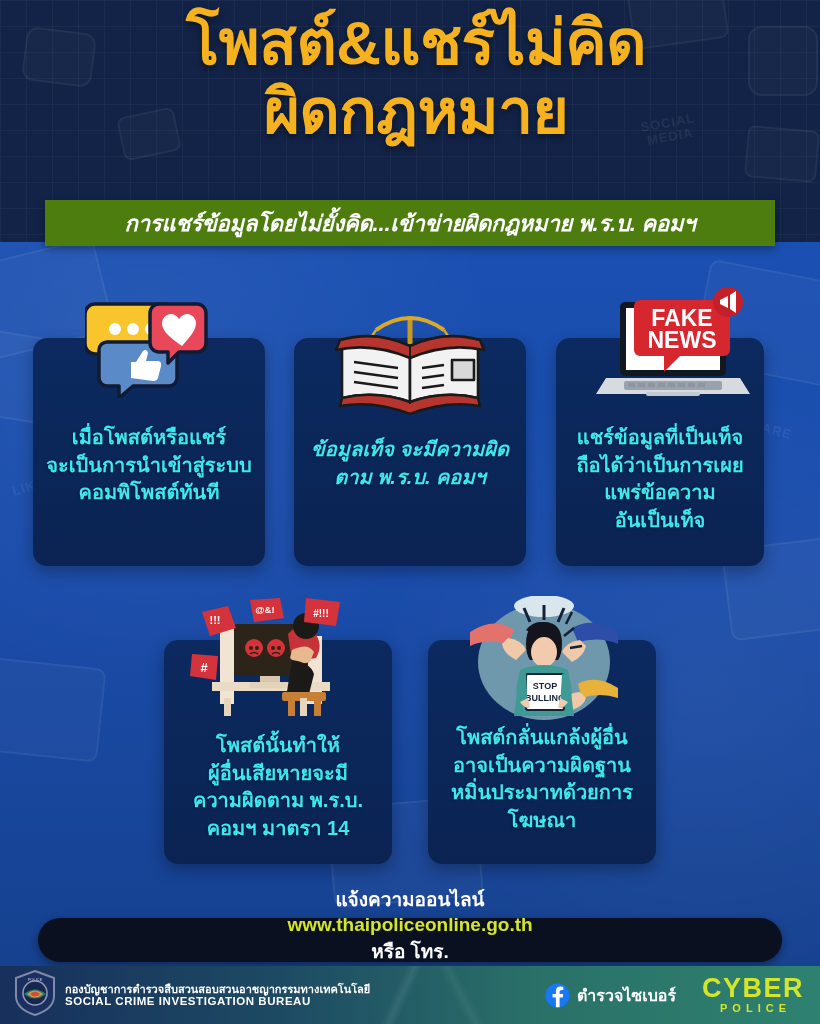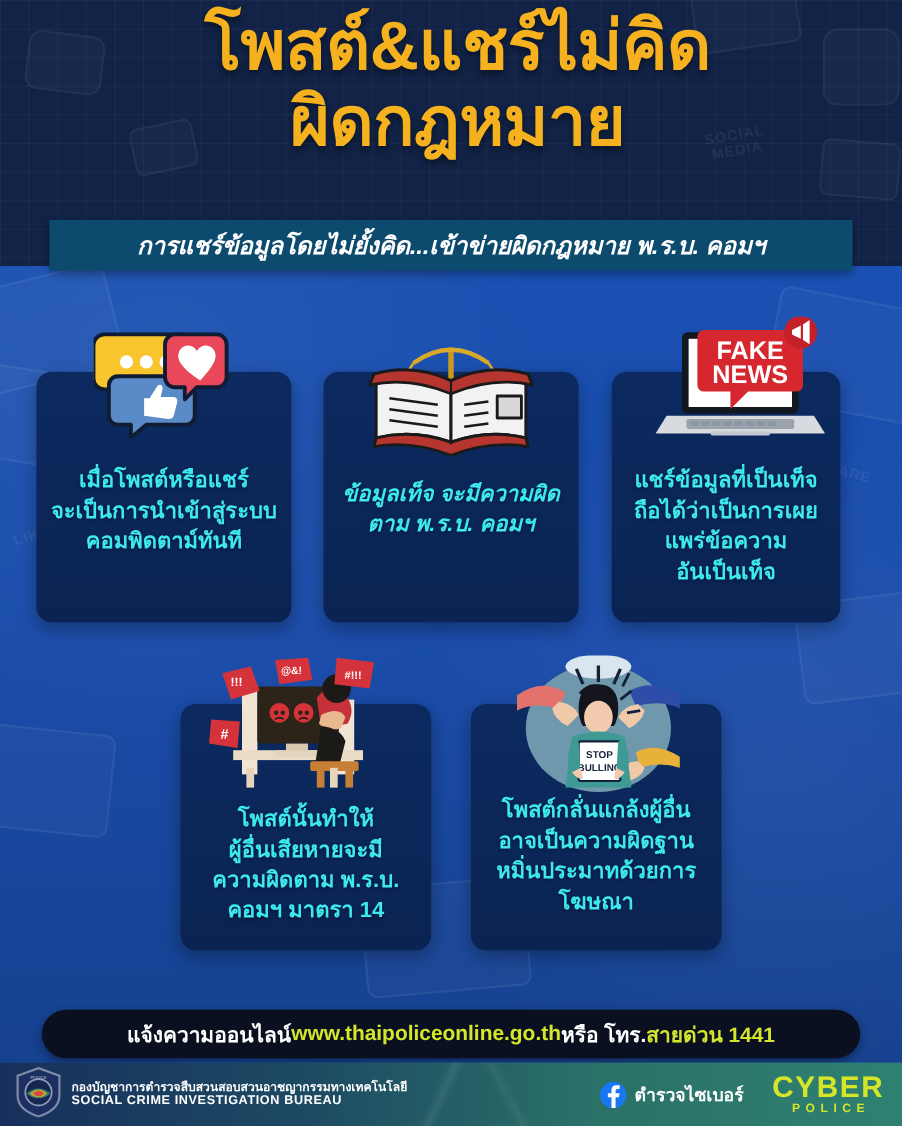--- a/index.html
+++ b/index.html
@@ -58,21 +58,21 @@
     color:#f5b11e;
     font-size:62px; font-weight:700; line-height:1.12;
     letter-spacing:-0.5px;
     text-shadow:0 3px 7px rgba(0,0,0,.45);
     padding-left:12px;
   }
 
   
   .banner {
     position:absolute; left:45px; top:200px; width:730px; height:46px;
-    background:#0c4a6e; z-index:6;
+    background:#4d7c0f; z-index:6;
     display:flex; align-items:center; justify-content:center;
     box-shadow:0 3px 8px rgba(0,0,0,.35);
   }
   .banner span {
     color:#ffffff; font-style:italic; font-weight:700;
     font-size:22px; letter-spacing:-0.2px; white-space:nowrap;
   }
 
   
   .card {
@@ -92,20 +92,21 @@
     position:absolute; z-index:7;
     display:flex; align-items:center; justify-content:center;
   }
 
   
   .contact {
     position:absolute; left:38px; top:918px; width:744px; height:44px;
     background:#0a1020; border-radius:22px; z-index:8;
     display:flex; align-items:center; justify-content:center;
     box-shadow:0 3px 9px rgba(0,0,0,.4);
+    flex-direction:column;
   }
   .contact span { font-size:19px; font-weight:700; white-space:nowrap; }
   .c-white { color:#ffffff; }
   .c-lime  { color:#d4e52a; }
 
   
   .footer {
     position:absolute; left:0; top:966px; width:820px; height:58px;
     background:linear-gradient(90deg,#17305c 0%, #1d4a63 34%, #2a7168 66%, #2e8170 100%);
     display:flex; align-items:center; z-index:9;
@@ -163,21 +164,21 @@
   </div>
 
   <div class="banner">
     <span>การแชร์ข้อมูลโดยไม่ยั้งคิด...เข้าข่ายผิดกฎหมาย พ.ร.บ. คอมฯ</span>
   </div>
 
   <div class="card" style="left:33px;top:338px;width:232px;height:228px;">
     <div class="card-text" style="top:86px;">
       <div>เมื่อโพสต์หรือแชร์</div>
       <div>จะเป็นการนำเข้าสู่ระบบ</div>
-      <div>คอมพิดตาม์ทันที</div>
+      <div>คอมพิโพสต์ทันที</div>
     </div>
   </div>
   <div class="card-art" style="left:85px;top:296px;width:128px;height:102px;">
     <svg width="128" height="102" viewBox="0 0 128 102">
       <g>
         <path d="M10 8 h70 a10 10 0 0 1 10 10 v30 a10 10 0 0 1 -10 10 h-40 l-14 14 v-14 h-16 a10 10 0 0 1 -10 -10 v-30 a10 10 0 0 1 10 -10 z" fill="#f9c52c" stroke="#111b33" stroke-width="3.5" stroke-linejoin="round"></path>
         <circle cx="30" cy="33" r="6" fill="#fff"></circle>
         <circle cx="48" cy="33" r="6" fill="#fff"></circle>
         <circle cx="66" cy="33" r="6" fill="#fff"></circle>
         <path d="M22 46 h62 a8 8 0 0 1 8 8 v28 a8 8 0 0 1 -8 8 h-36 l-14 12 v-12 h-12 a8 8 0 0 1 -8 -8 v-28 a8 8 0 0 1 8 -8 z" fill="#5b8ac9" stroke="#111b33" stroke-width="3.5" stroke-linejoin="round"></path>

